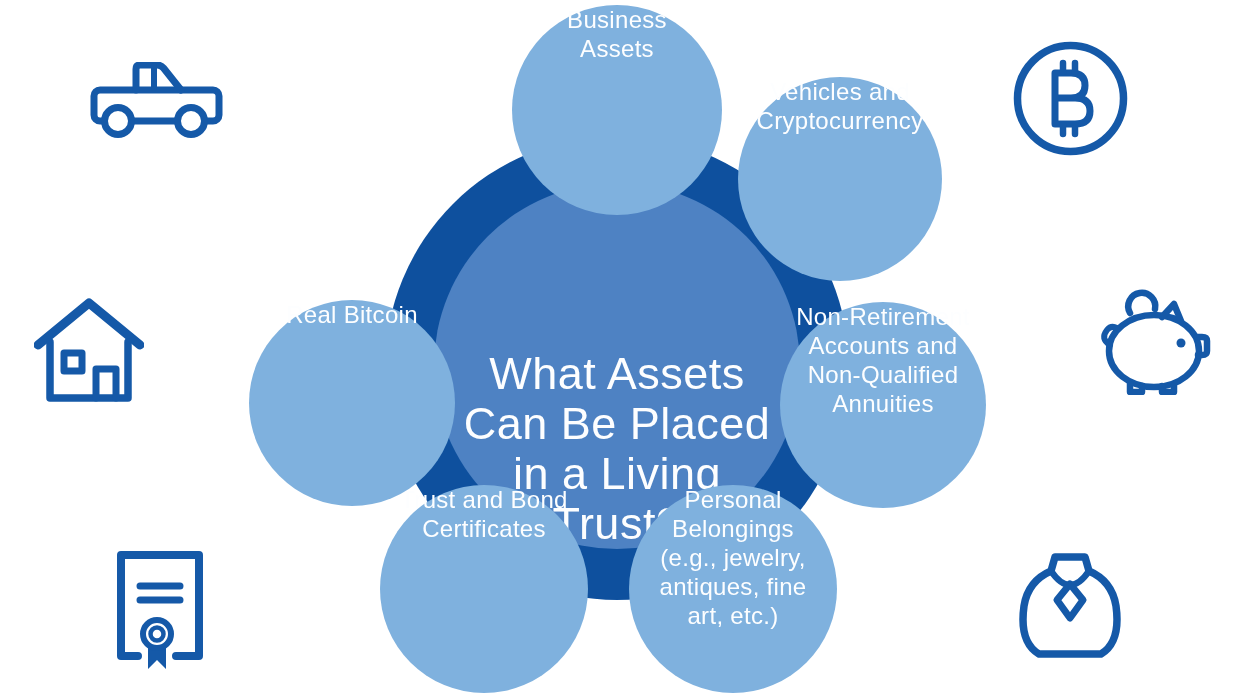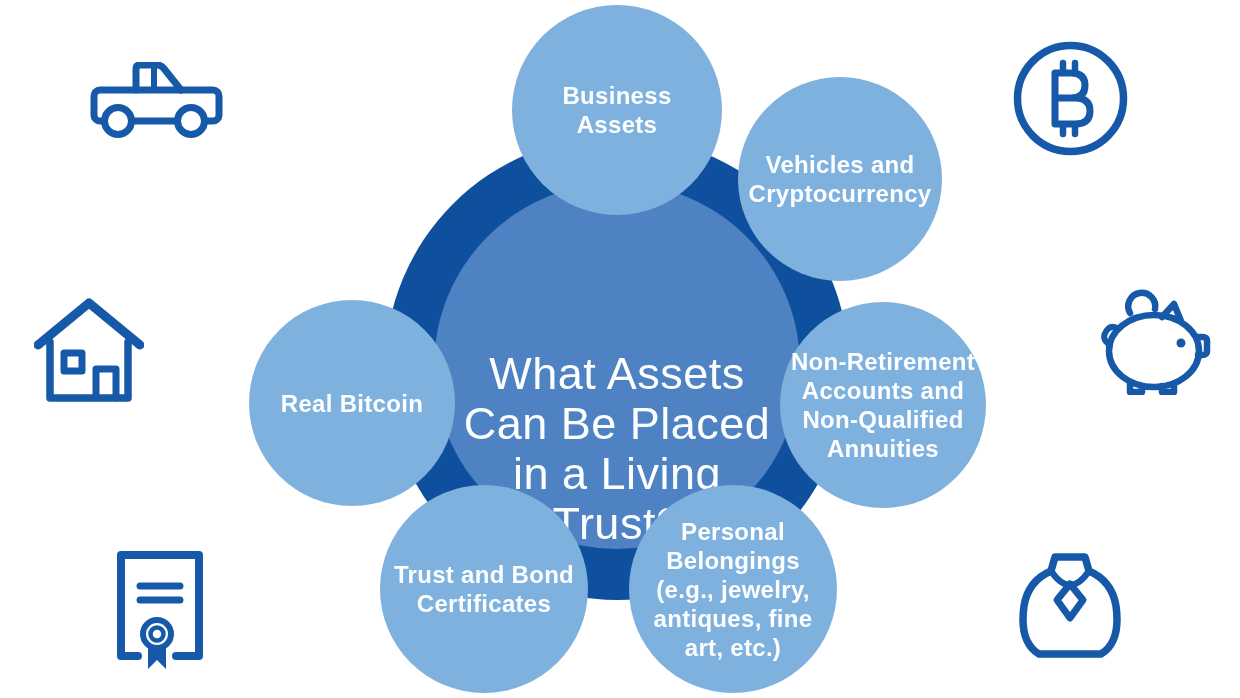--- a/index.html
+++ b/index.html
@@ -29,21 +29,21 @@
   .center-title {
     color: var(--text);
     font-size: 45px;
     line-height: 50px;
     text-align: center;
     white-space: pre-line;
     letter-spacing: 0.5px;
   }
   .satellite {
     background: var(--satellite-circle);
-    display: flex; align-items: center; justify-content: center; font-weight: bold;
+    display: flex; align-items: flex-start; justify-content: center;
   }
   .satellite-label {
     color: var(--text);
     font-size: 24px;
     line-height: 29px;
     text-align: center;
     white-space: pre-line;
     letter-spacing: 0.3px;
   }
   .icon { position: absolute; }

